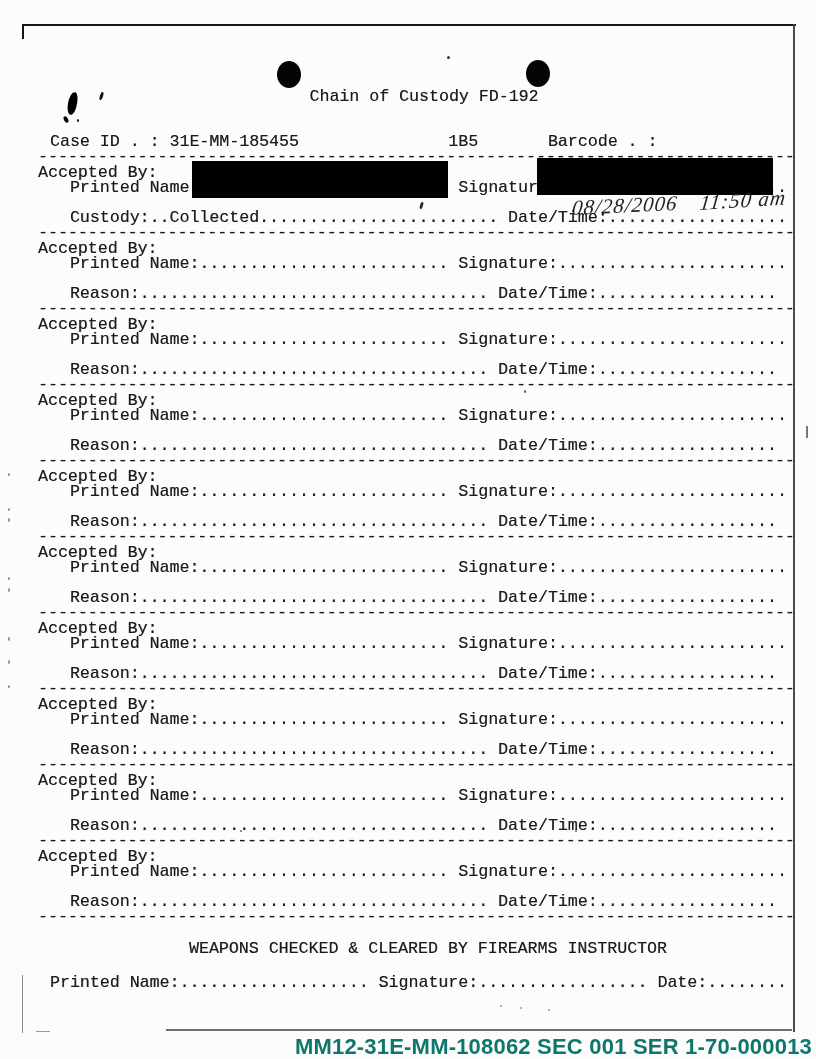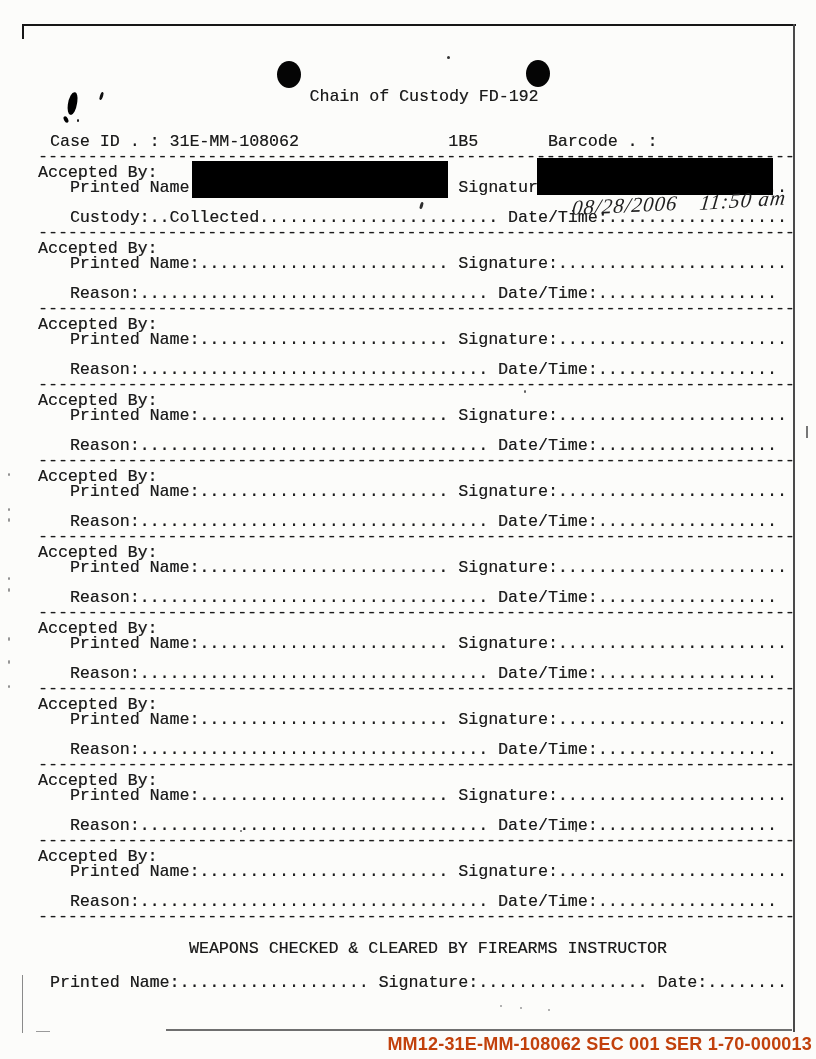--- a/index.html
+++ b/index.html
@@ -63,21 +63,21 @@
 
   .sep-final { left:38px; top:909px; }
   .title-line { top:89px; }
   .case-line  { left:50px; top:134px; }
   .weapons-heading { top:941px; }
   .fields-line { left:50px; top:975px;text-align:right; }
 
   .footer-ref {
     position:absolute; right:4px; top:1034px;
     font-family:"Liberation Sans", sans-serif; font-weight:bold;
-    font-size:18px; color:#c2410c; letter-spacing:0.2px;
+    font-size:22px; color:#0f766e; letter-spacing:0.2px;
   }
 </style>
 </head>
 <body>
 
 <div class="page">
 
   <div class="frame-top"></div>
   <div class="frame-left-t"></div>
   <div class="frame-right"></div>
@@ -109,21 +109,21 @@
     <div class="speck" style="left:8px;top:637px;width:2px;height:4px;"></div>
     <div class="speck" style="left:8px;top:660px;width:2px;height:4px;"></div>
     <div class="speck" style="left:8px;top:685px;width:2px;height:3px;"></div>
     <div class="speck" style="left:806px;top:426px;width:2px;height:12px;background:#777;border-radius:0;"></div>
     <div class="speck" style="left:500px;top:1005px;width:2px;height:2px;background:#999;"></div>
     <div class="speck" style="left:520px;top:1007px;width:2px;height:2px;background:#999;"></div>
     <div class="speck" style="left:548px;top:1009px;width:2px;height:2px;background:#999;"></div>
   </div>
 
   <div class="mono center title-line">Chain of Custody FD-192</div>
-  <div class="mono case-line">Case ID . : 31E-MM-108062               1B5       Barcode . :</div>
+  <div class="mono case-line">Case ID . : 31E-MM-185455               1B5       Barcode . :</div>
 
   <div id="blocks">
       <div class="block" style="top: 158px;">
     <div class="mono sep">----------------------------------------------------------------------------</div>
     <div class="mono accepted">Accepted By:</div>
     <div class="mono namesig">  Printed Name:......................... Signature:.......................</div>
     <div class="mono reason">  Custody:..Collected........................ Date/Time:..................</div>
     <div class="redaction r1"></div>
     <div class="redaction r2"></div>
     <div class="handwriting">

